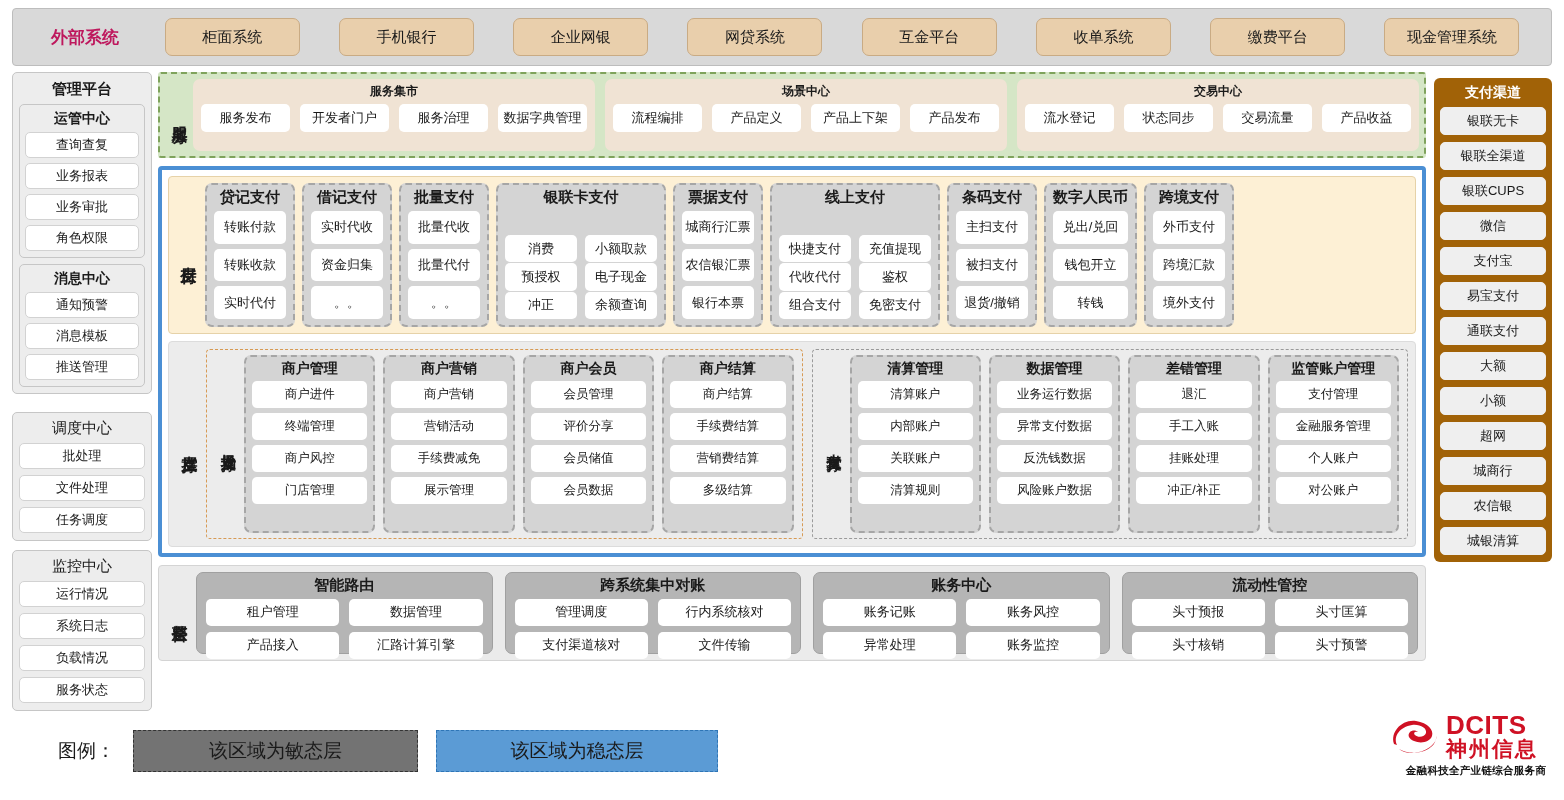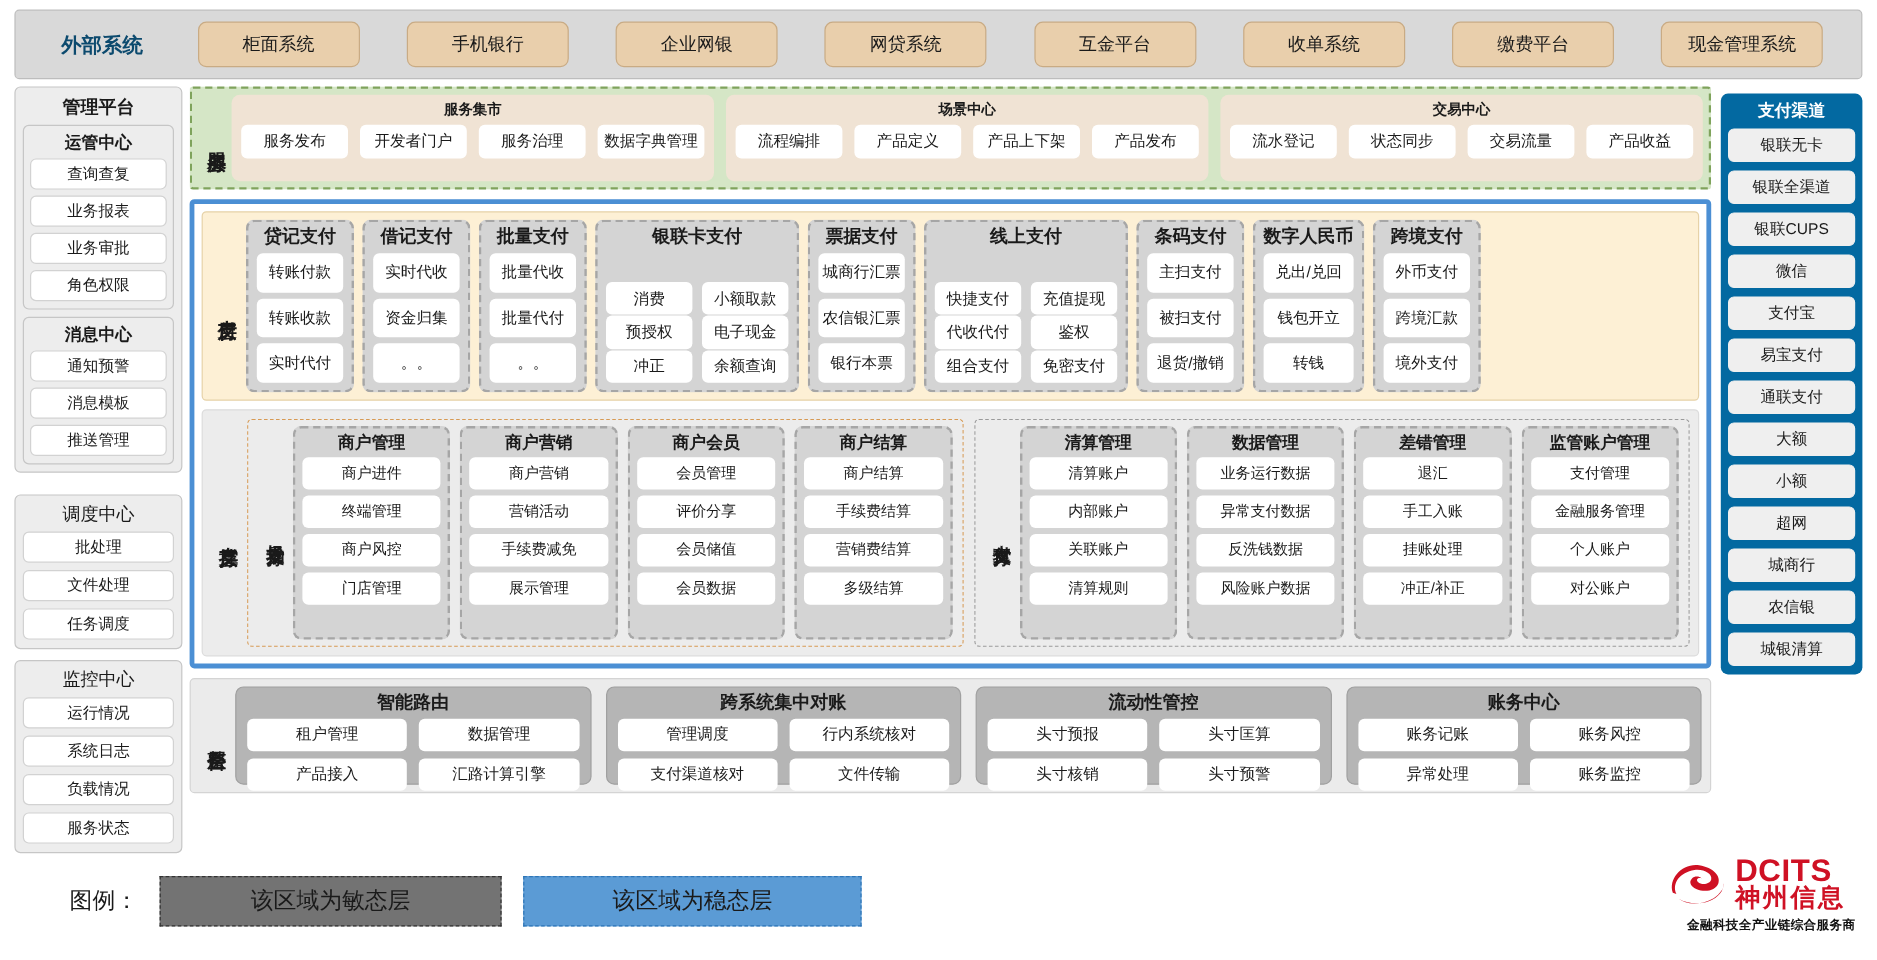--- a/index.html
+++ b/index.html
@@ -37,21 +37,21 @@
   #external-bar {
     position: absolute; left: 12px; top: 8px;
     width: 1540px; height: 58px;
     background: #d9d9d9;
     border: 1px solid #bdbdbd;
     border-radius: 4px;
     display: flex; align-items: center;
     padding: 0 12px;
   }
   #external-bar .title {
-    font-size: 17px; font-weight: bold; color: #0c4a6e;
+    font-size: 17px; font-weight: bold; color: #be185d;
     width: 120px; text-align: center; flex: none;
   }
   #external-bar .items { display: flex; flex: 1; justify-content: space-around; }
   #external-bar .chip-tan { width: 135px; height: 38px; }
 
   
   #mgmt-platform {
     position: absolute; left: 12px; top: 72px;
     width: 140px;
     background: #ededed;
@@ -91,21 +91,21 @@
   #sched-center .g-hdr, #monitor-center .g-hdr {
     font-size: 15px; font-weight: normal; text-align: center; padding: 2px 0 5px 0;
   }
   #sched-center .chip, #monitor-center .chip { height: 26px; margin-bottom: 6px; }
   #sched-center .chip:last-child, #monitor-center .chip:last-child { margin-bottom: 0; }
 
   
   #pay-channels {
     position: absolute; left: 1434px; top: 78px;
     width: 118px;
-    background: #0369a1;
+    background: #a16207;
     border-radius: 6px;
     padding: 4px 6px 7px 6px;
   }
   #pay-channels .hdr {
     font-size: 14px; font-weight: bold; color: #ffffff;
     text-align: center; padding: 2px 0 5px 0;
   }
   #pay-channels .chip {
     height: 28px; margin-bottom: 7px;
     background: #efefef; border: 1px solid #efefef;
@@ -596,43 +596,43 @@
               <div class="chip">行内系统核对</div>
             </div>
             <div class="row">
               <div class="chip">支付渠道核对</div>
               <div class="chip">文件传输</div>
             </div>
           </div>
         </div>
 
         <div class="int-card">
+          <div class="c-hdr">账务中心</div>
+          <div class="rows">
+            <div class="row">
+              <div class="chip">账务记账</div>
+              <div class="chip">账务风控</div>
+            </div>
+            <div class="row">
+              <div class="chip">异常处理</div>
+              <div class="chip">账务监控</div>
+            </div>
+          </div>
+        </div>
+
+        <div class="int-card">
           <div class="c-hdr">流动性管控</div>
           <div class="rows">
             <div class="row">
               <div class="chip">头寸预报</div>
               <div class="chip">头寸匡算</div>
             </div>
             <div class="row">
               <div class="chip">头寸核销</div>
               <div class="chip">头寸预警</div>
-            </div>
-          </div>
-        </div>
-
-        <div class="int-card">
-          <div class="c-hdr">账务中心</div>
-          <div class="rows">
-            <div class="row">
-              <div class="chip">账务记账</div>
-              <div class="chip">账务风控</div>
-            </div>
-            <div class="row">
-              <div class="chip">异常处理</div>
-              <div class="chip">账务监控</div>
             </div>
           </div>
         </div>
 
       </div>
     </div>
 
   </div>
 
   <div id="legend">

